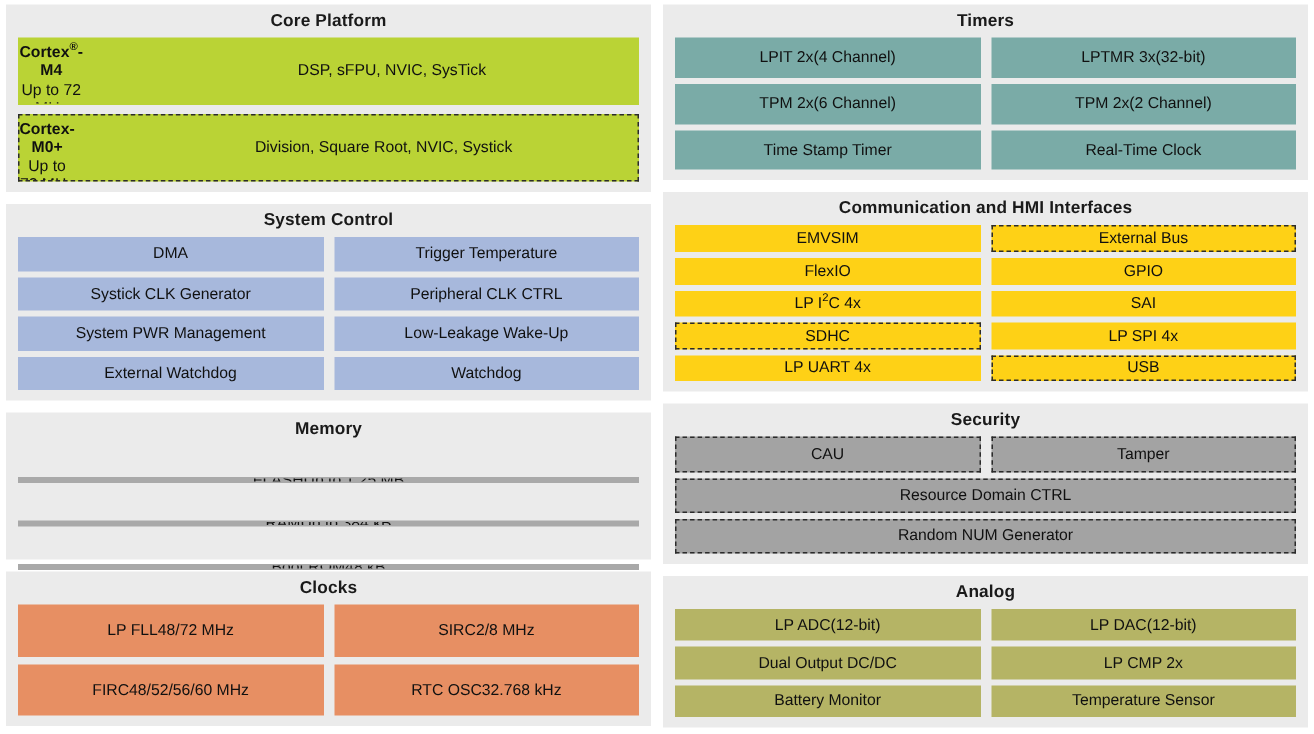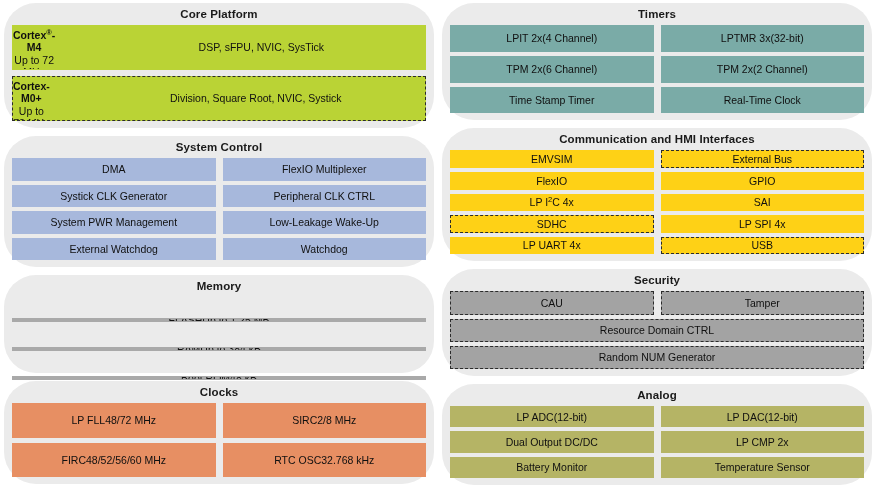--- a/index.html
+++ b/index.html
@@ -31,21 +31,20 @@
     flex: 1 1 0;
     min-width: 0;
   }
   .panel {
     background: #ebebeb;
     box-sizing: border-box;
     padding: 4px 8px 7px 8px;
     display: flex;
     flex-direction: column;
     min-width: 0;
-    border-radius: 32px;
   }
   .panel-title {
     text-align: center;
     font-weight: bold;
     font-size: 11.5px;
     line-height: 15px;
     color: #1a1a1a;
     padding-bottom: 3px;
     letter-spacing: 0.1px;
   }
@@ -171,21 +170,21 @@
         </div>
 
       </div>
     </section>
 
     <section class="panel" id="panel-system">
       <div class="panel-title">System Control</div>
       <div class="panel-body">
         <div class="row">
           <div class="blk c-blue">DMA</div>
-          <div class="blk c-blue">FlexIO Multiplexer</div>
+          <div class="blk c-blue">Trigger Temperature</div>
         </div>
         <div class="row">
           <div class="blk c-blue">Systick CLK Generator</div>
           <div class="blk c-blue">Peripheral CLK CTRL</div>
         </div>
         <div class="row">
           <div class="blk c-blue">System PWR Management</div>
           <div class="blk c-blue">Low-Leakage Wake-Up</div>
         </div>
         <div class="row">

